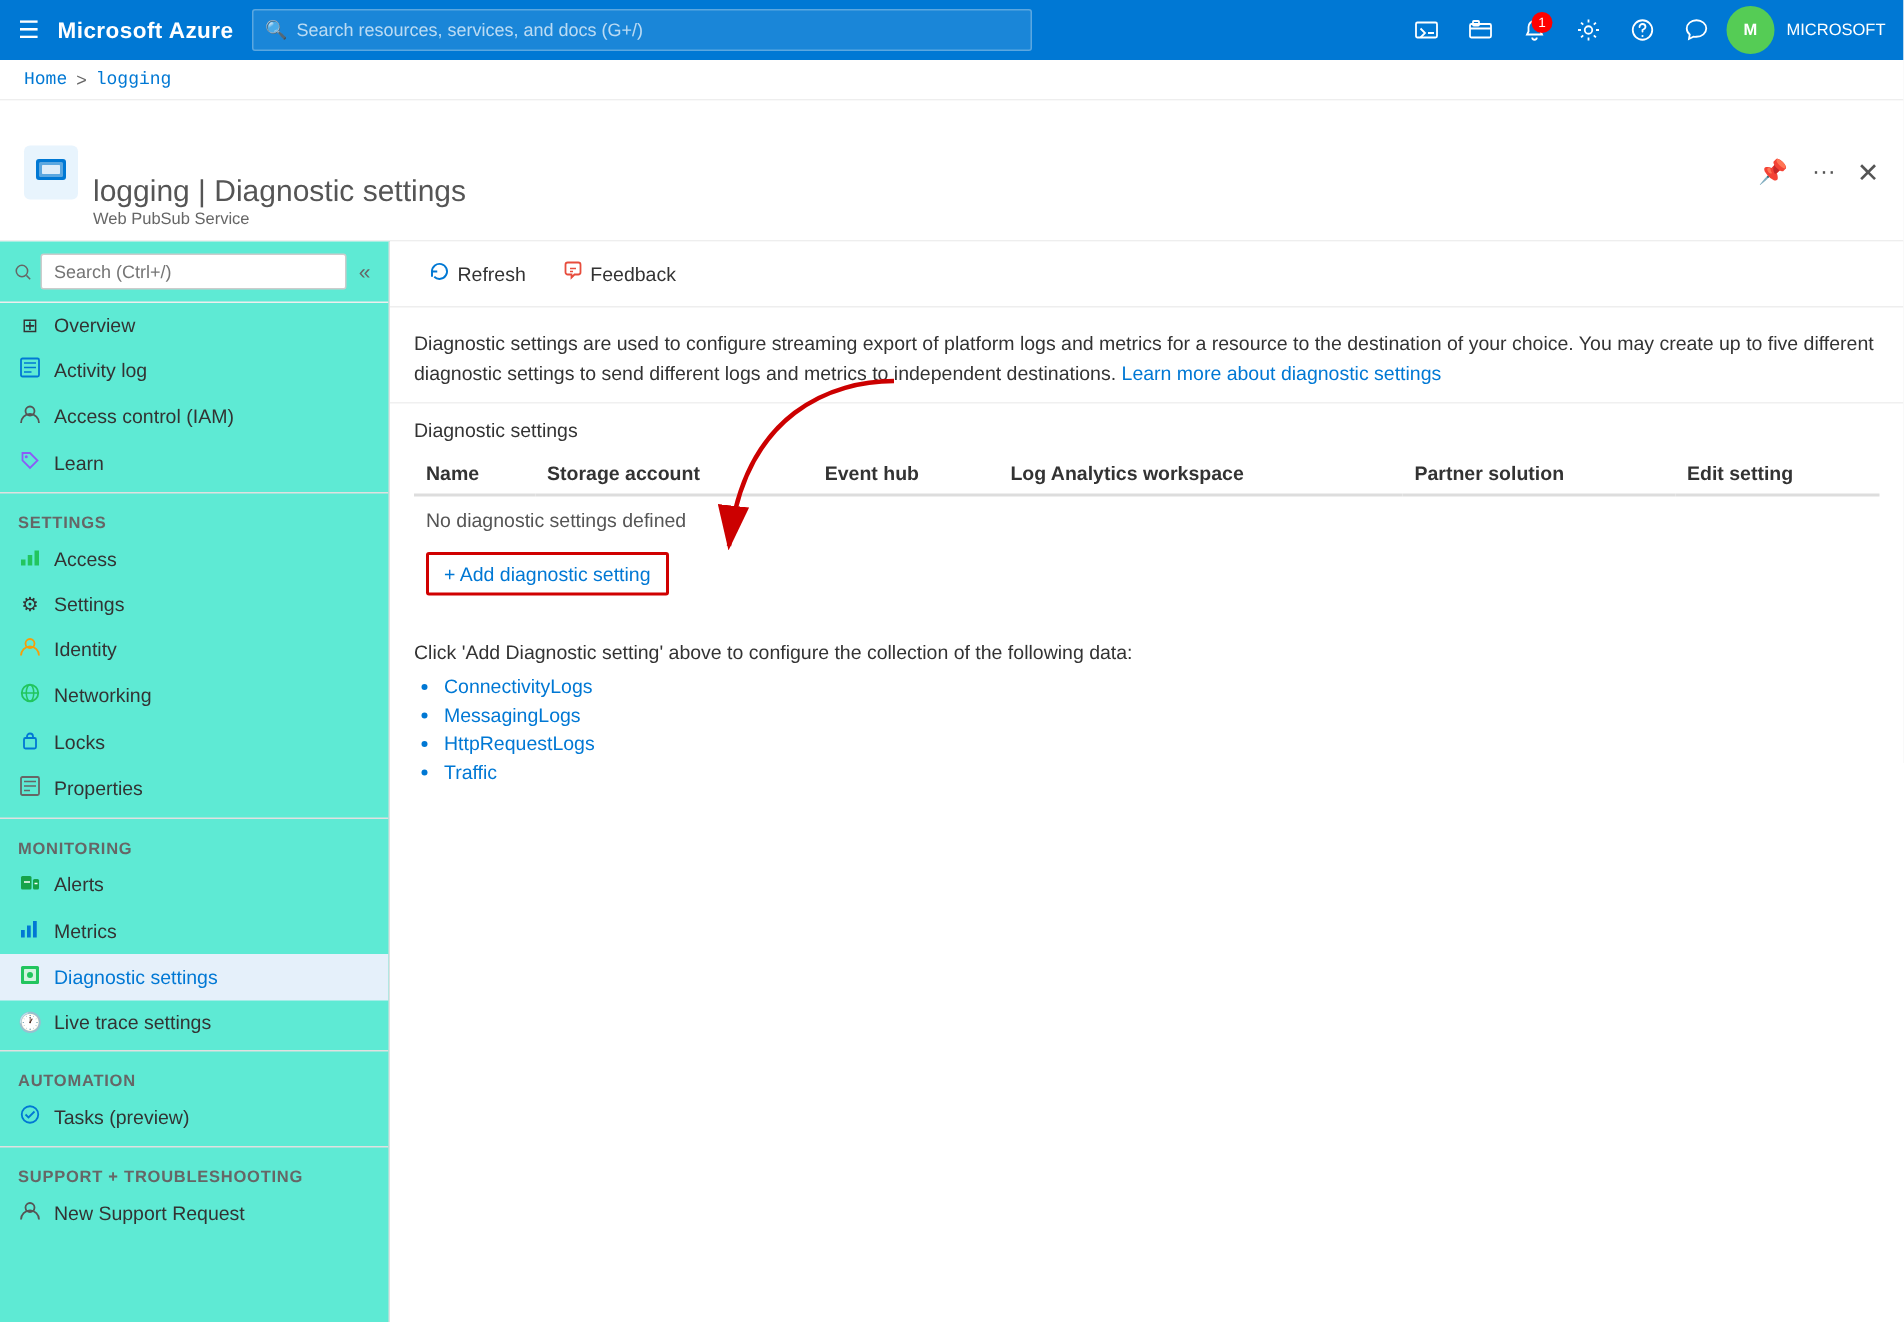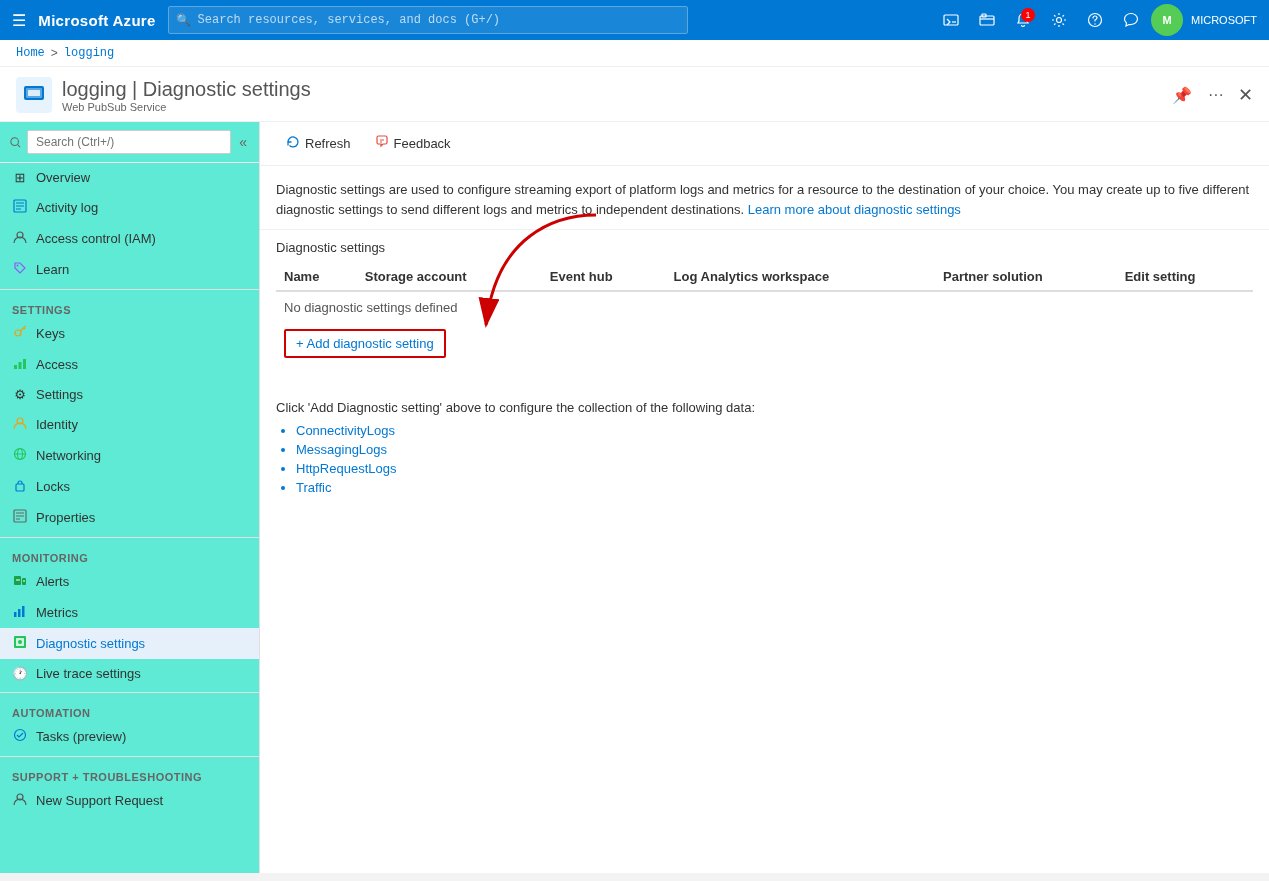--- a/index.html
+++ b/index.html
@@ -31,21 +31,20 @@
       color: rgba(255,255,255,0.8);
       font-size: 12px;
     }
     .top-nav .search-bar input {
       background: transparent;
       border: none;
       outline: none;
       color: rgba(255,255,255,0.9);
       font-size: 12px;
       width: 100%;
-      font-family: Liberation Mono, monospace;
     }
     .top-nav .search-bar input::placeholder { color: rgba(255,255,255,0.7); }
     .top-nav .nav-icons { margin-left: auto; display: flex; align-items: center; gap: 4px; }
     .top-nav .nav-icon-btn {
       width: 32px; height: 32px;
       display: flex; align-items: center; justify-content: center;
       border-radius: 2px; cursor: pointer; position: relative;
       color: white; font-size: 14px;
     }
     .top-nav .badge {
@@ -89,20 +88,21 @@
       background: #e8f4fd;
       border-radius: 4px;
       display: flex; align-items: center; justify-content: center;
       font-size: 18px;
     }
     .resource-title-block { flex: 1; }
     .resource-title {
       font-size: 20px;
       font-weight: 600;
       color: #1a1a1a;
+      margin-top: 40px;
     }
     .resource-title span { color: #555; font-weight: 400; }
     .resource-subtitle { font-size: 11px; color: #666; }
     .resource-header-actions { display: flex; align-items: center; gap: 8px; color: #555; }
     .resource-header-actions button {
       background: none; border: none; cursor: pointer; font-size: 16px; color: #555;
       padding: 4px;
     }
     .close-btn { font-size: 18px; color: #555; background: none; border: none; cursor: pointer; margin-left: auto; }
 
@@ -245,21 +245,20 @@
       color: #0078d4;
       margin: 4px 0 16px 8px;
       position: relative;
     }
 
     
     .instructions-block {
       padding: 4px 1px 16px 16px;
       font-size: 13px;
       color: #333;
-      margin-top: 12px;
     }
     .instructions-block ul {
       margin-top: 6px;
       margin-left: 20px;
     }
     .instructions-block ul li {
       color: #0078d4;
       padding: 2px 0;
       font-size: 13px;
     }
@@ -393,29 +392,20 @@
             <path d="M2 2h5l5 5-5 5-5-5V2z" stroke="#8b5cf6" stroke-width="1.2"></path>
             <circle cx="4.5" cy="4.5" r="1" fill="#8b5cf6"></circle>
           </svg>
       </span>
       <span>Learn</span>
     </div>
 
     <hr class="sidebar-divider">
     <div class="sidebar-section">Settings</div>
 
-    <div class="sidebar-item">
-      <span class="icon">
-        <svg width="14" height="14" viewBox="0 0 14 14" fill="none">
-            <circle cx="5" cy="8" r="3" stroke="#f59e0b" stroke-width="1.2"></circle>
-            <path d="M7.5 6l5-5M11 3l1 1" stroke="#f59e0b" stroke-width="1.2"></path>
-          </svg>
-      </span>
-      <span>Keys</span>
-    </div>
 
     <div class="sidebar-item">
       <span class="icon">
         <svg width="14" height="14" viewBox="0 0 14 14" fill="none">
             <rect x="1" y="9" width="3" height="4" fill="#22c55e"></rect>
             <rect x="5.5" y="6" width="3" height="7" fill="#22c55e"></rect>
             <rect x="10" y="3" width="3" height="10" fill="#22c55e"></rect>
           </svg>
       </span>
       <span>Access</span>

